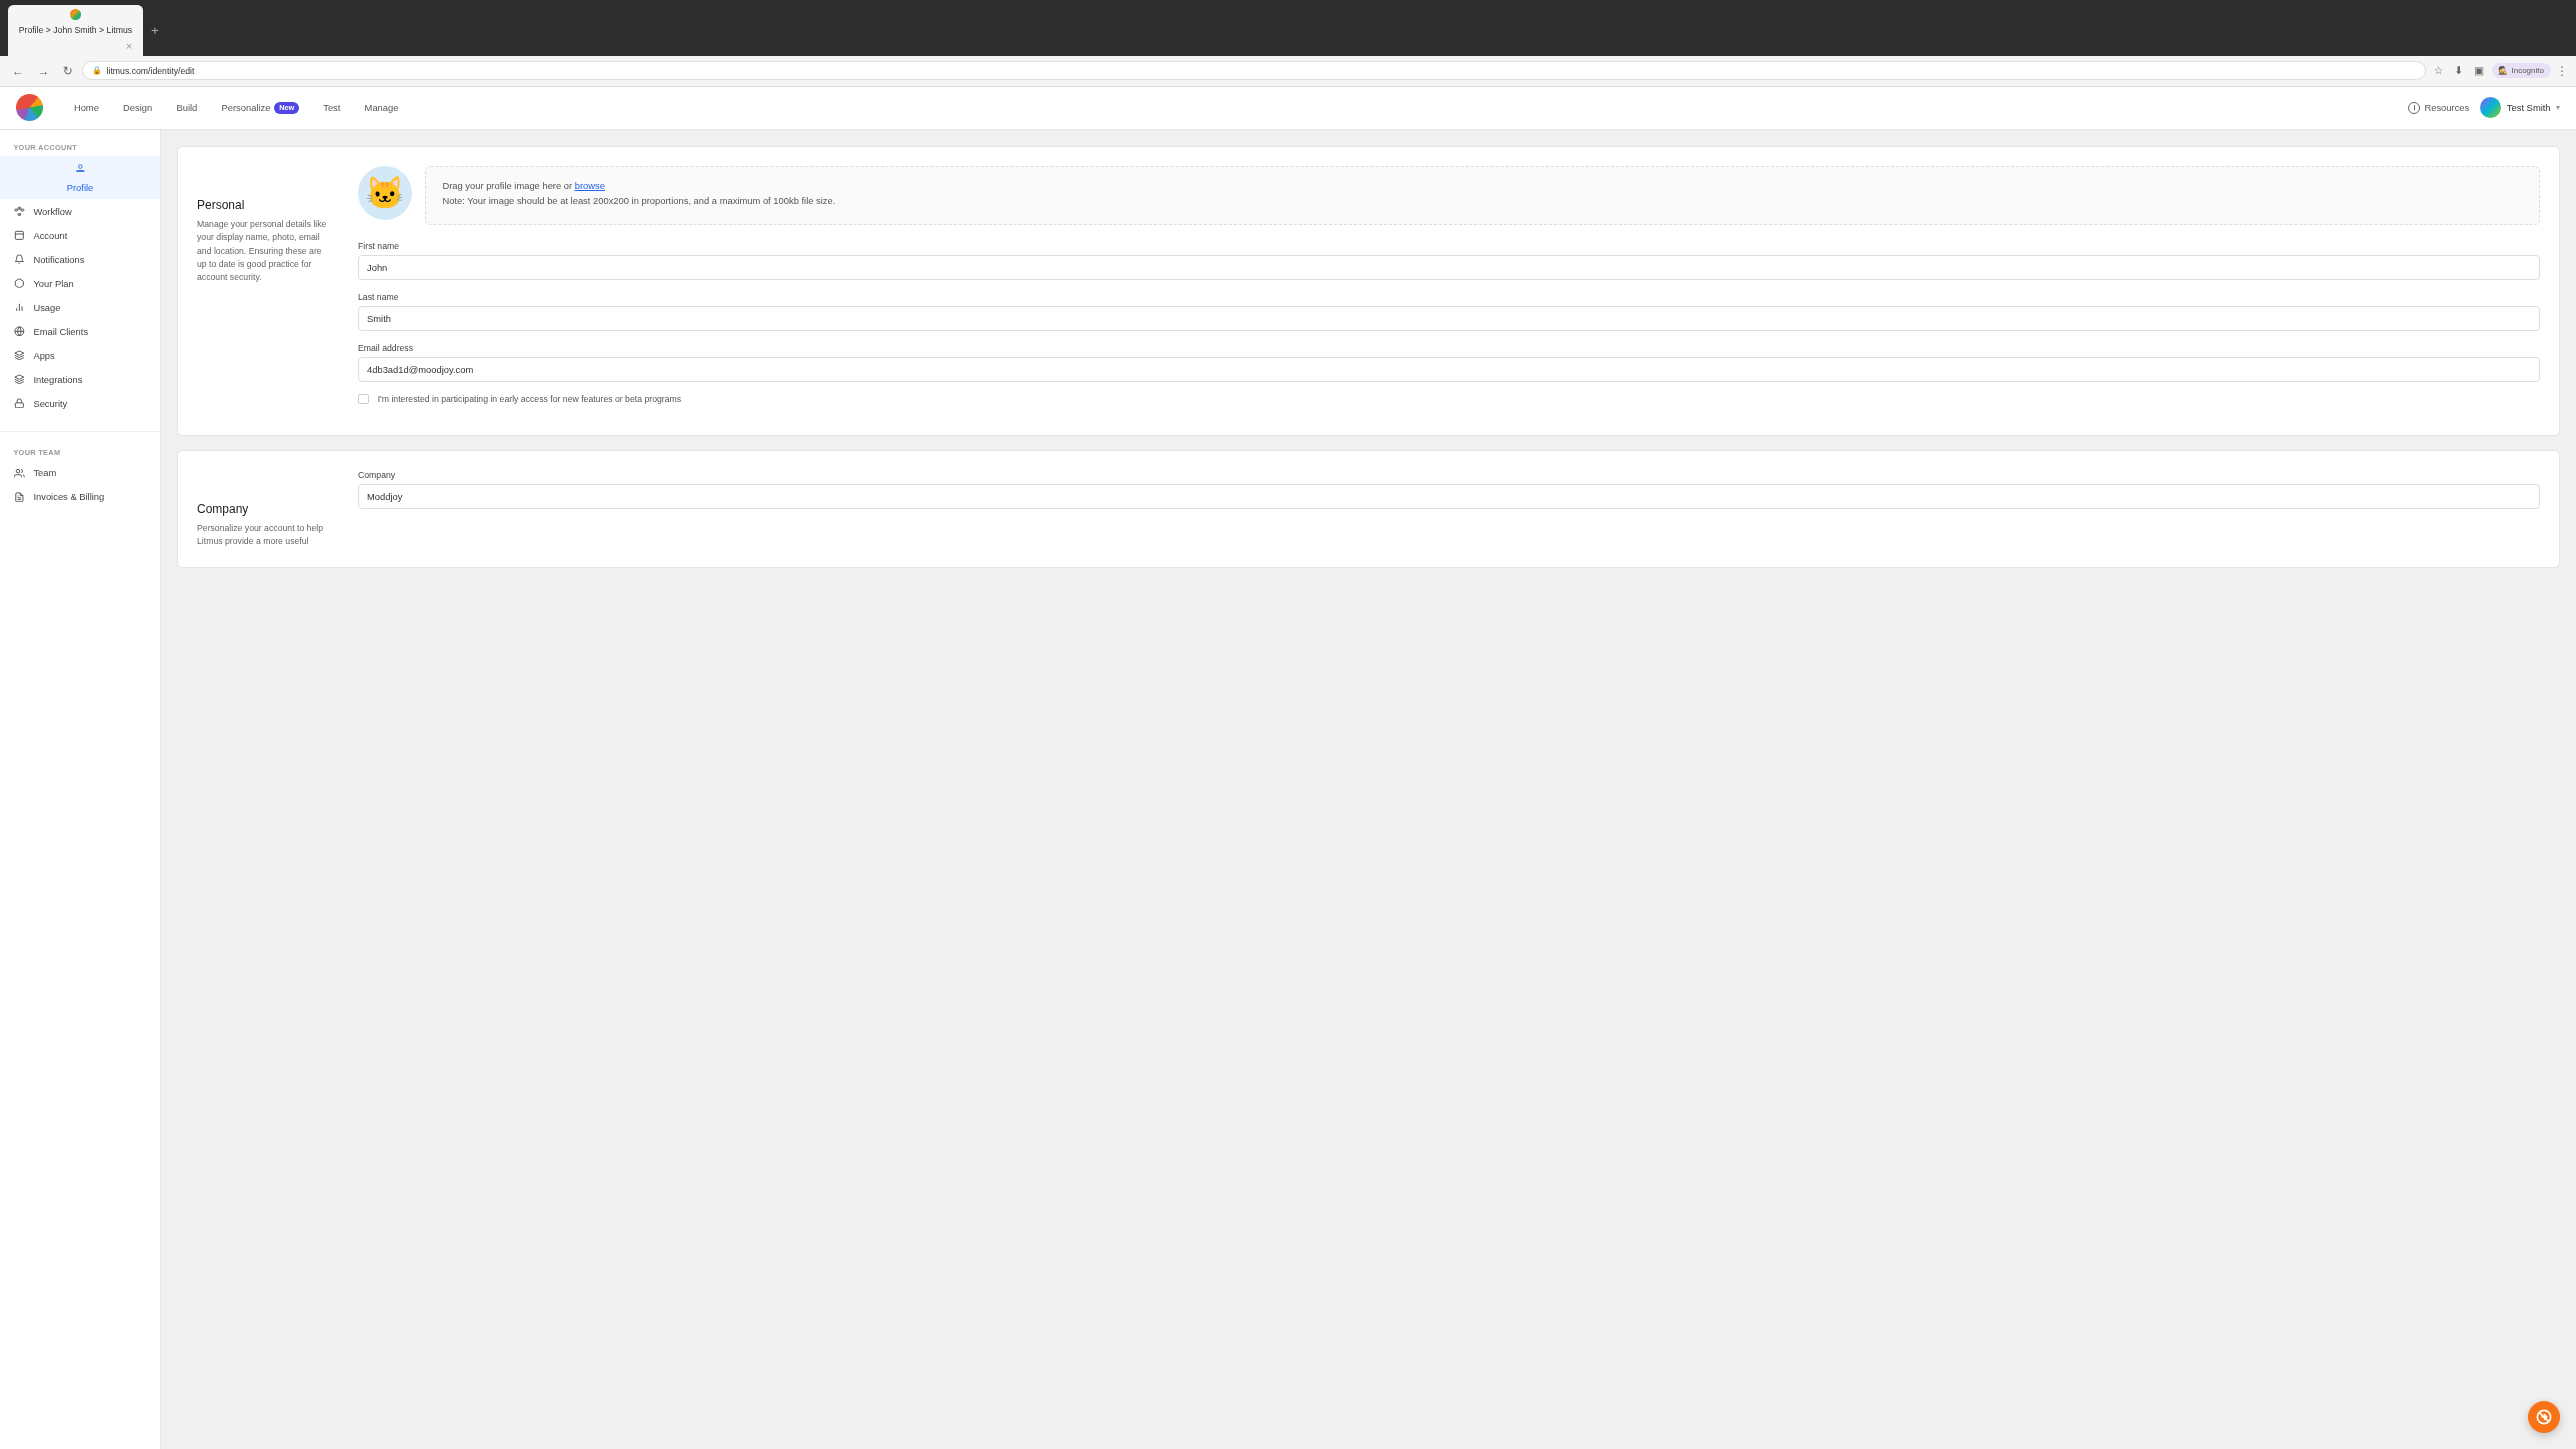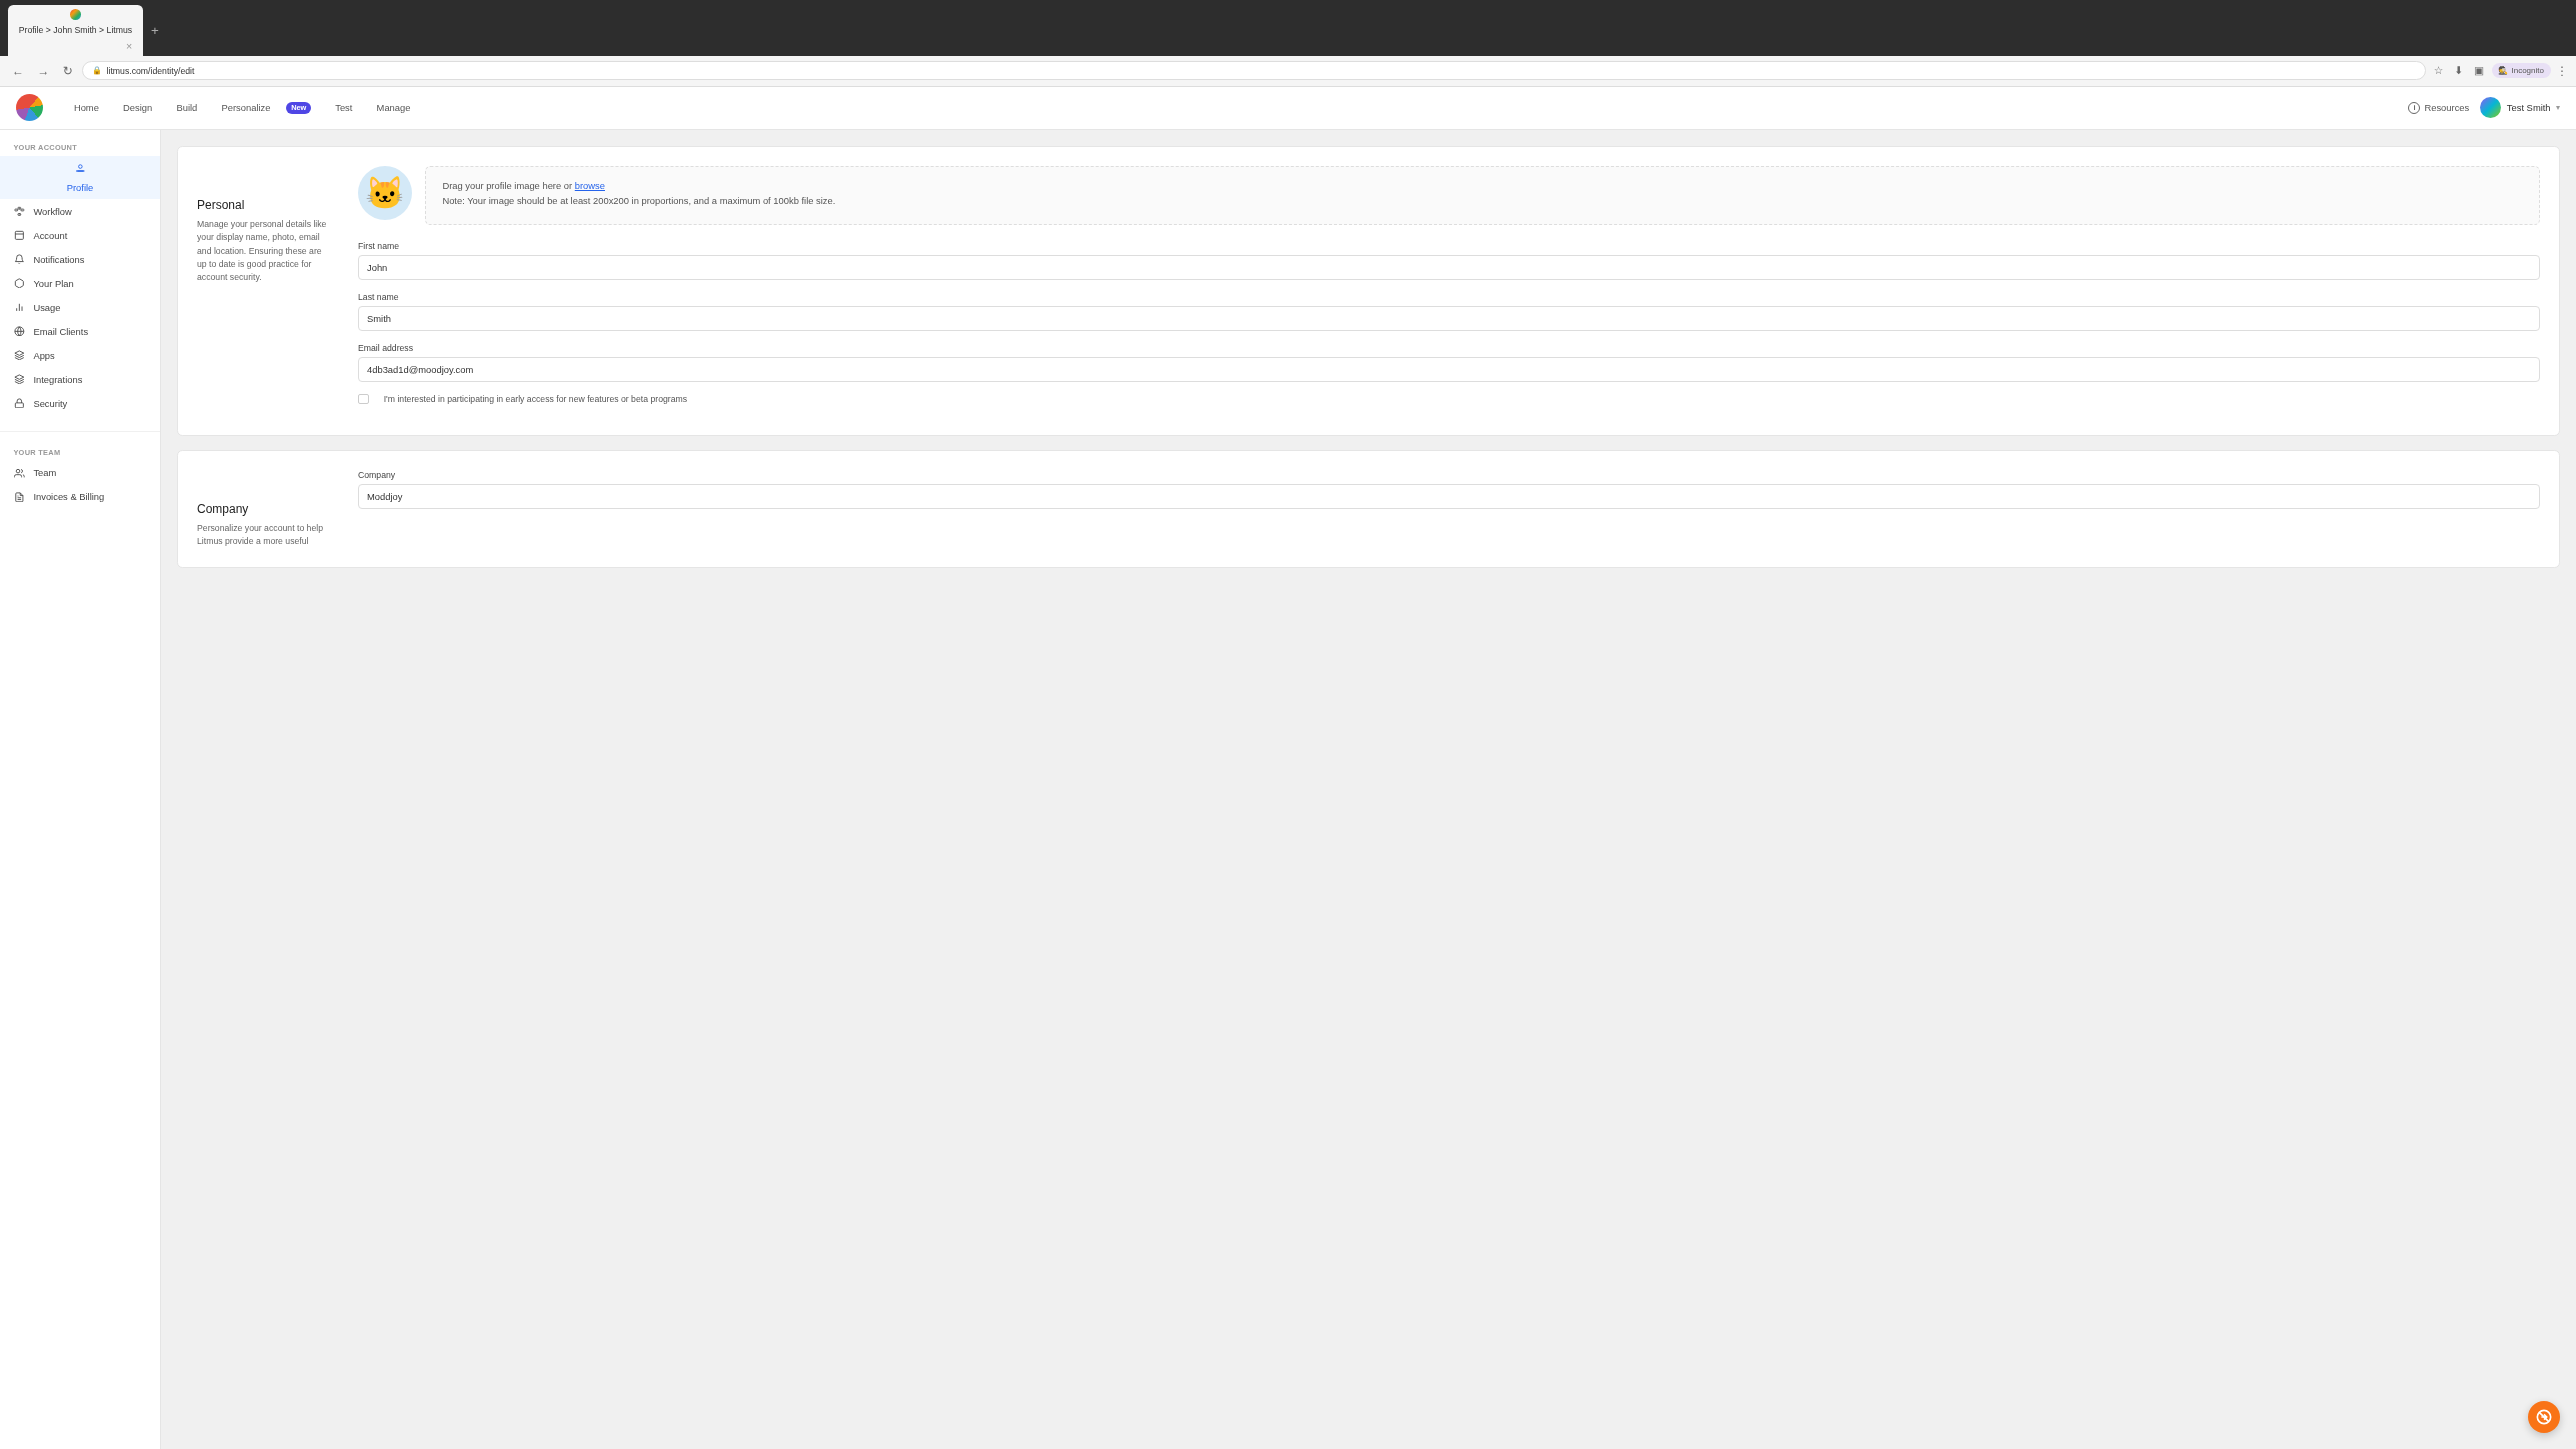--- a/index.html
+++ b/index.html
@@ -22,21 +22,21 @@
     .toolbar-icon { color: #666; font-size: 10.7px; cursor: pointer; padding: 2.7px; border-radius: 2.7px; }
     .incognito-btn { display: flex; align-items: center; gap: 2.7px; background: #e8e0f5; border: none; border-radius: 10.7px; padding: 2.7px 6.7px; font-size: 8px; color: #555; cursor: pointer; }
     .more-btn { color: #666; font-size: 12px; cursor: pointer; }
 
     
     .app-header { background: #fff; border-bottom: 0.7px solid #e5e5e5; padding: 0 16px; display: flex; align-items: center; height: 43px; }
     .logo { width: 27px; height: 27px; border-radius: 50%; background: conic-gradient(#e74c3c 0deg 40deg, #f39c12 40deg 80deg, #27ae60 80deg 140deg, #3498db 140deg 200deg, #9b59b6 200deg 260deg, #e74c3c 260deg 360deg); margin-right: 21.5px; cursor: pointer; }
     .main-nav { display: flex; align-items: center; gap: 5.4px; flex: 1; }
     .nav-item { padding: 5.4px 9.4px; color: #555; font-size: 9.4px; cursor: pointer; border-radius: 4px; white-space: nowrap; }
     .nav-badge { display: inline-flex; align-items: center; gap: 4px; }
-    .new-badge { background: #4f46e5; color: #fff; font-size: 7.4px; padding: 1.3px 4.7px; border-radius: 6.7px; font-weight: 600; margin-left: 12px; }
+    .new-badge { background: #4f46e5; color: #fff; font-size: 7.4px; padding: 1.3px 4.7px; border-radius: 6.7px; font-weight: 600; }
     .header-right { display: flex; align-items: center; gap: 10.7px; }
     .resources-btn { display: flex; align-items: center; gap: 4px; color: #555; cursor: pointer; font-size: 9.4px; }
     .resources-icon { width: 12px; height: 12px; border-radius: 50%; border: 1.3px solid #666; display: flex; align-items: center; justify-content: center; font-size: 7.4px; font-weight: bold; color: #666; }
     .user-avatar { width: 21.5px; height: 21.5px; border-radius: 50%; background: linear-gradient(135deg, #667eea, #764ba2); overflow: hidden; }
     .user-menu { display: flex; align-items: center; gap: 5.4px; cursor: pointer; color: #333; font-size: 9.4px; }
     .chevron { color: #999; font-size: 8px; }
 
     
     .app-body { display: flex; min-height: calc(100vh - 86px); background: #f0f0f0; }
 
@@ -66,21 +66,21 @@
     .upload-area p { font-size: 9.4px; color: #555; margin-bottom: 4px; }
     .upload-area a { color: #2563eb; text-decoration: underline; cursor: pointer; }
     .upload-note { font-size: 8px; color: #888; }
 
     
     .form-group { margin-bottom: 12px; }
     .form-label { font-size: 8.7px; font-weight: 500; color: #444; margin-bottom: 4px; display: block; }
     .form-input { width: 100%; border: 0.7px solid #ddd; border-radius: 4px; padding: 6px 8px; font-size: 9.4px; color: #333; background: #fff; outline: none; }
 
     
-    .checkbox-row { display: flex; align-items: center; gap: 15px; margin-bottom: 12px; }
+    .checkbox-row { display: flex; align-items: center; gap: 9px; margin-bottom: 12px; }
     .checkbox-box { width: 10.7px; height: 10.7px; border: 1.3px solid #ccc; border-radius: 2px; background: #fff; flex-shrink: 0; cursor: pointer; }
     .checkbox-label { font-size: 8.7px; color: #555; }
 
     
     .help-btn { position: fixed; bottom: 16px; right: 16px; width: 32px; height: 32px; border-radius: 50%; background: #f97316; color: #fff; display: flex; align-items: center; justify-content: center; font-size: 13.4px; cursor: pointer; box-shadow: 0 2.7px 8px rgba(0,0,0,0.2); }
 
     
     .cat-avatar { width: 54px; height: 54px; border-radius: 50%; background: #d4e9f7; display: flex; align-items: center; justify-content: center; font-size: 32px; }
   </style>
 </head>

